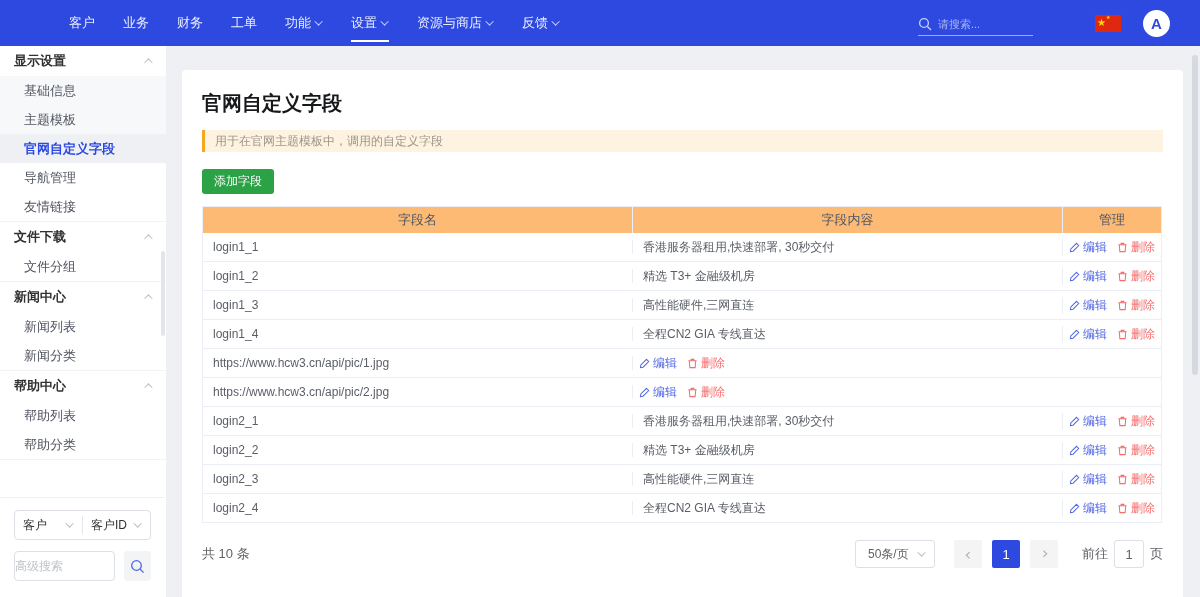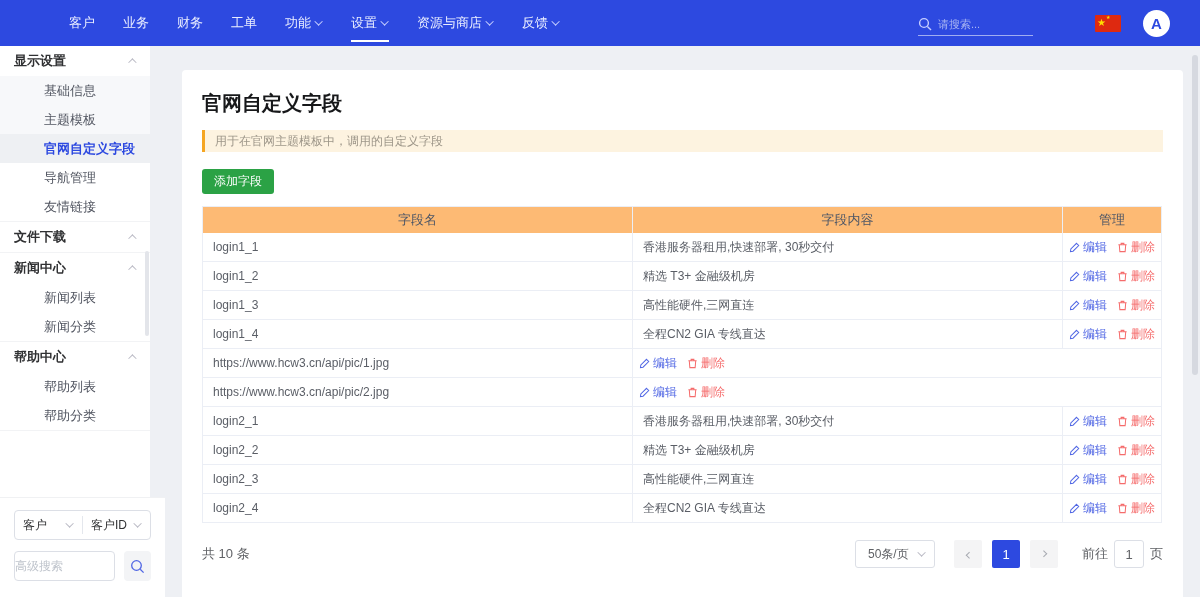--- a/index.html
+++ b/index.html
@@ -27,26 +27,26 @@
   .top-search input { background:transparent; border:none; outline:none; width:90px; margin-left:6px;
     color:#ffffff; font-size:11px; font-family:inherit; }
   .top-search input::placeholder { color:#aab6f2; }
   .flag { width:26px; height:17px; background:#de2910; margin-left:62px; position:relative; border-radius:1px; }
   .flag .star-big { position:absolute; left:2px; top:-1px; color:#ffde00; font-size:10px; line-height:17px; }
   .flag .star-small { position:absolute; left:11px; top:-3px; color:#ffde00; font-size:5px; line-height:10px; }
   .avatar { width:27px; height:27px; border-radius:50%; background:#ffffff; color:#2d49e0;
     display:flex; align-items:center; justify-content:center; font-weight:bold; font-size:15px; margin:0 30px 0 22px; }
 
   
-  .sidebar { position:absolute; left:0; top:46px; width:150px; height:551px; background:#ffffff; }
+  .sidebar { position:absolute; left:0; top:46px; width:166px; height:551px; background:#ffffff; }
   .sb-scrollthumb { position:absolute; right:1px; top:205px; width:4px; height:85px; background:#e3e5ea; border-radius:2px; }
   .sb-group { border-bottom:1px solid #f2f3f5; }
   .sb-group-header { height:30px; display:flex; align-items:center; justify-content:space-between;
     padding:0 16px 0 14px; font-size:13px; font-weight:bold; color:#303133; cursor:pointer; }
-  .sb-item { height:29px; display:flex; align-items:center; padding-left:44px; font-size:13px; color:#515560; cursor:pointer; }
+  .sb-item { height:29px; display:flex; align-items:center; padding-left:24px; font-size:13px; color:#515560; cursor:pointer; }
   .sb-item.shaded { background:#f7f8fa; }
   .sb-item.active { background:#eef0f3; color:#2d49e0; font-weight:bold; }
   .sb-bottom { position:absolute; left:0; bottom:0; width:165px; height:100px; border-top:1px solid #f0f1f3; background:#ffffff; padding:12px 14px 0 14px; }
   .sb-selects { display:flex; align-items:center; height:30px; border:1px solid #dcdfe6; border-radius:4px; background:#fff; }
   .sb-select { flex:1; display:flex; align-items:center; justify-content:space-between; padding:0 8px; font-size:12px; color:#303133; cursor:pointer; }
   .sb-select-divider { width:1px; height:18px; background:#e4e7ed; }
   .sb-search-row { display:flex; align-items:center; margin-top:11px; }
   .sb-search-input { width:101px; height:30px; border:1px solid #dcdfe6; border-radius:4px; padding:0 0; font-size:12px; color:#303133; outline:none; font-family:inherit; }
   .sb-search-input::placeholder { color:#bfc4cc; }
   .sb-search-btn { width:28px; height:30px; margin-left:9px; background:#f3f4f6; border:none; border-radius:4px;
@@ -56,21 +56,21 @@
   .main-card { position:absolute; left:182px; top:70px; width:1001px; height:540px; background:#ffffff; border-radius:4px; padding:20px; }
   .page-title { font-size:20px; font-weight:bold; color:#17181a; margin-bottom:13px; }
   .notice { height:22px; line-height:22px; background:#fdf3e0; border-left:3px solid #f5a623;
     padding-left:10px; font-size:12px; color:#9d9689; margin-bottom:17px; }
   .add-btn { display:inline-block; height:25px; padding:0 12px; background:#2ba245; color:#ffffff;
     border:none; border-radius:3px; font-size:12px; cursor:pointer; margin-bottom:12px; font-family:inherit; }
 
   .table { width:960px; border:1px solid #ebeef5; border-bottom:none; }
   .thead { display:flex; background:#fdba74; height:26px; }
   .th { font-size:13px; color:#4d5666; display:flex; align-items:center; justify-content:center; font-weight:normal; }
-  .trow { display:flex; height:29px; border-bottom:1px solid #ebeef5; background:#fff; }
+  .trow { display:flex; height:29px; border-bottom:1px solid #ebeef5; background:#fff;align-items:center; }
   .td { font-size:12px; color:#5a5e66; display:flex; align-items:center; }
   .col-name { width:430px; padding-left:10px; border-right:1px solid #ebeef5; }
   .col-content { width:430px; padding-left:10px; border-right:1px solid #ebeef5; }
   .col-manage { width:98px; justify-content:center; }
   .thead .col-name, .thead .col-content, .thead .col-manage { padding-left:0; justify-content:center; }
   .op-link { display:inline-flex; align-items:center; background:none; border:none; font-size:12px; cursor:pointer; font-family:inherit; }
   .op-link svg { margin-right:3px; }
   .op-edit { color:#5066e4; margin-right:10px; }
   .op-delete { color:#f56c6c; }
 
@@ -164,20 +164,23 @@
       </div>
     <div class="sb-item">
         <span>友情链接</span>
       </div>
   </div>
   <div class="sb-group">
     <div class="sb-group-header">
       <span>文件下载</span>
         <i class="caret up"></i>
     </div>
+    <div class="sb-item">
+        <span>文件分组</span>
+      </div>
   </div>
   <div class="sb-group">
     <div class="sb-group-header">
       <span>新闻中心</span>
         <i class="caret up"></i>
     </div>
     <div class="sb-item">
         <span>新闻列表</span>
       </div>
     <div class="sb-item">

